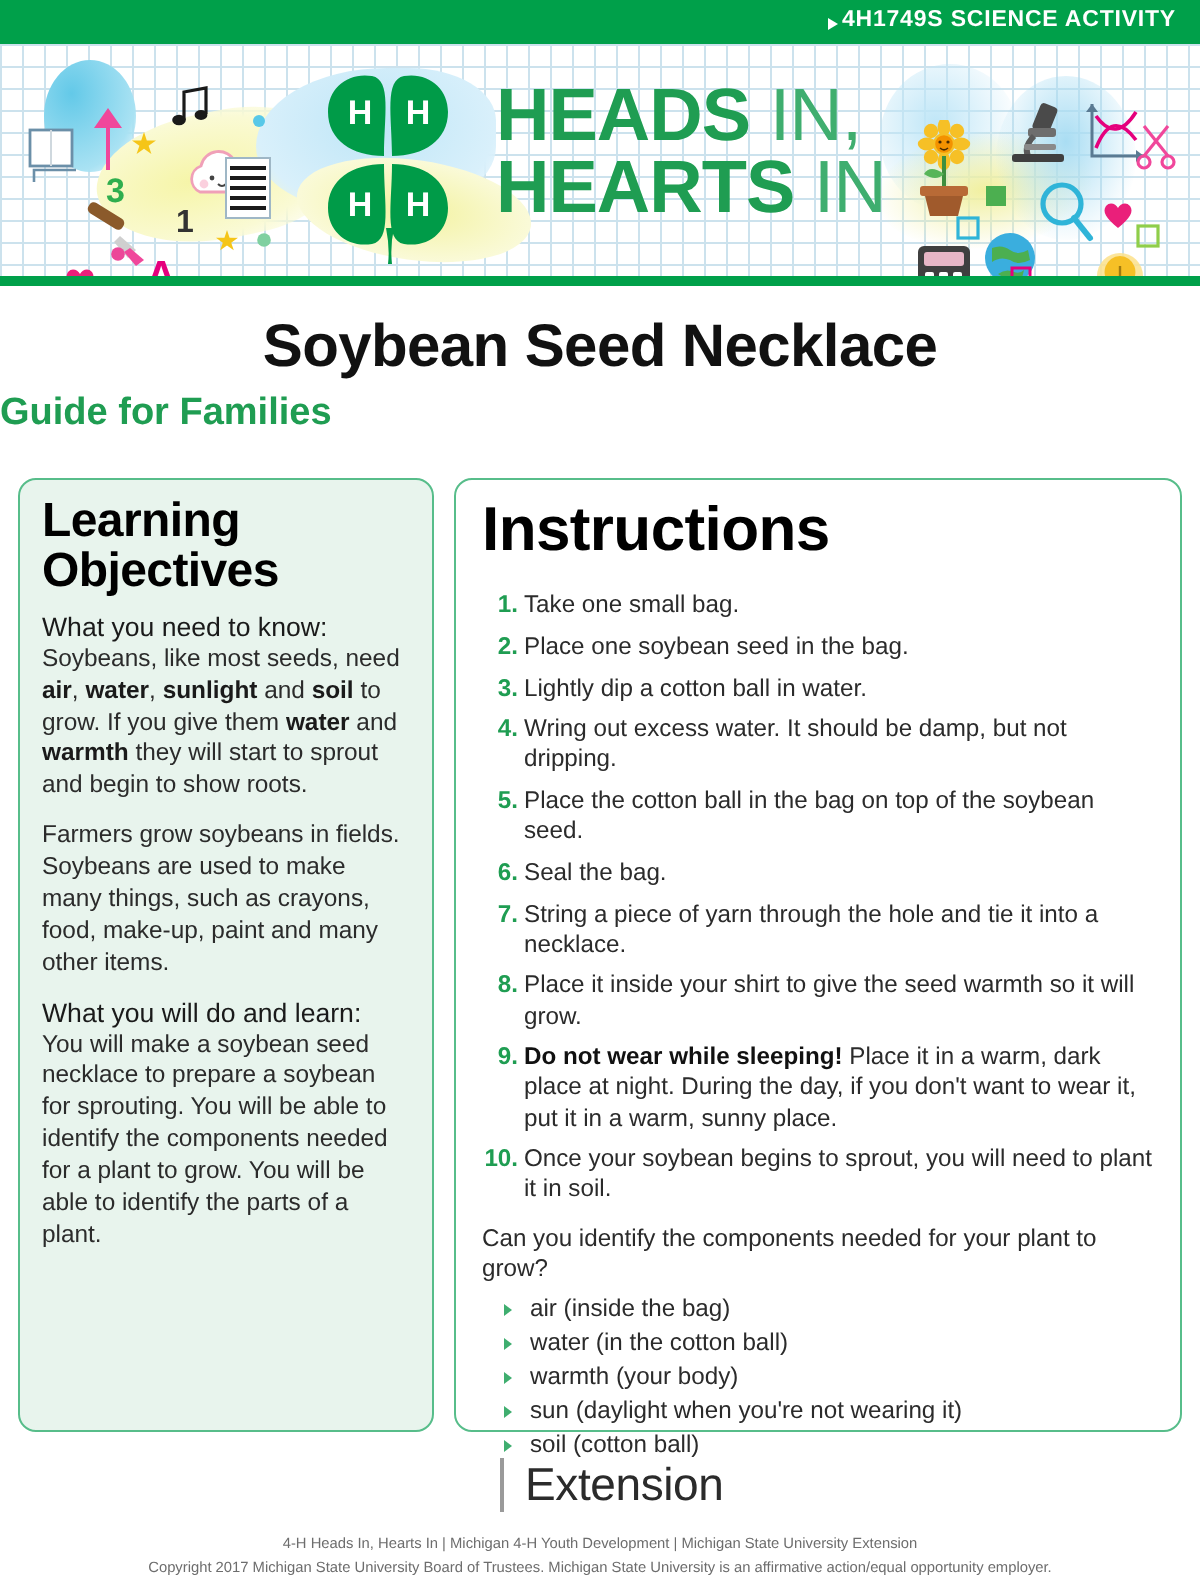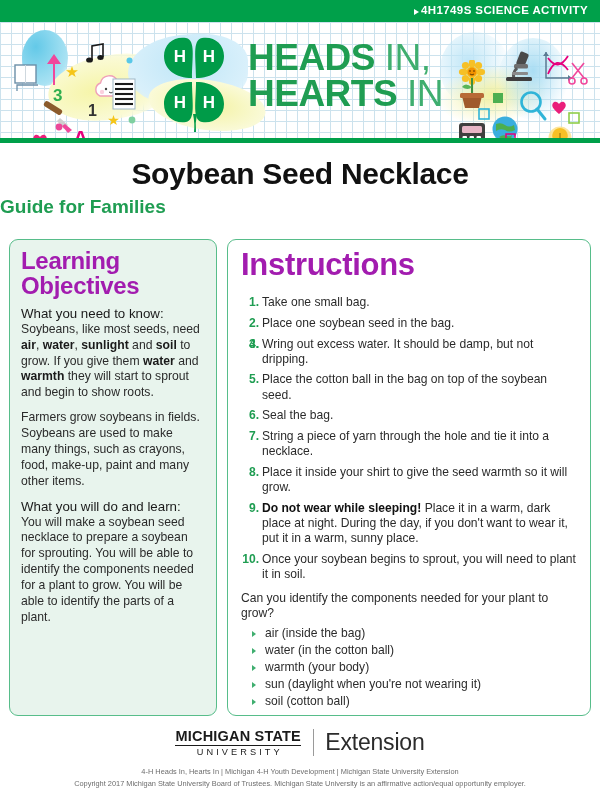--- a/index.html
+++ b/index.html
@@ -106,21 +106,21 @@
     background: #e8f4ed;
     padding: 9px 11px 8px 11px;
   }
   .panel-right {
     left: 227px; top: 239px; width: 364px; height: 477px;
     background: #ffffff;
     padding: 9px 12px 8px 13px;
   }
 
   .panel-h {
-    color: #a21caf; font-weight: bold; font-size: 24px;
+    color: #000000; font-weight: bold; font-size: 24px;
     line-height: 1.04; letter-spacing: -0.3px;
   }
   .panel-h.right { font-size: 31px; margin-bottom: 14px; }
 
   .sub-h {
     font-weight: normal; font-size: 13.3px; color: #1a1a1a;
     margin-top: 7px; margin-bottom: 1px;
   }
   .para {
     font-size: 12.2px; line-height: 1.30; color: #2b2b2b;
@@ -462,42 +462,38 @@
   <div class="para">Farmers grow soybeans in fields. Soybeans are used to make many things, such as crayons, food, make-up, paint and many other items.</div>
   <div class="sub-h">What you will do and learn:</div>
   <div class="para tight">You will make a soybean seed necklace to prepare a soybean for sprouting. You will be able to identify the components needed for a plant to grow. You will be able to identify the parts of a plant.</div>
 </div>
 
 <div class="panel panel-right">
   <div class="panel-h right">Instructions</div>
   <ol class="steps" id="steps-list">
       <li><span class="num">1.</span><span>Take one small bag.</span></li>
       <li><span class="num">2.</span><span>Place one soybean seed in the bag.</span></li>
-      <li><span class="num">3.</span></li>
+      <li><span class="num">3.</span><span>Lightly dip a cotton ball in water.</span></li>
       <li><span class="num">4.</span><span>Wring out excess water. It should be damp, but not dripping.</span></li>
       <li><span class="num">5.</span><span>Place the cotton ball in the bag on top of the soybean seed.</span></li>
       <li><span class="num">6.</span><span>Seal the bag.</span></li>
       <li><span class="num">7.</span><span>String a piece of yarn through the hole and tie it into a necklace.</span></li>
       <li><span class="num">8.</span><span>Place it inside your shirt to give the seed warmth so it will grow.</span></li>
       <li><span class="num">9.</span><b>Do not wear while sleeping!</b><span> Place it in a warm, dark place at night. During the day, if you don't want to wear it, put it in a warm, sunny place.</span></li>
       <li><span class="num ten">10.</span><span>Once your soybean begins to sprout, you will need to plant it in soil.</span></li>
     </ol>
   <div class="q-line">Can you identify the components needed for your plant to grow?</div>
   <ul class="bullets" id="components-list">
       <li>air (inside the bag)</li>
       <li>water (in the cotton ball)</li>
       <li>warmth (your body)</li>
       <li>sun (daylight when you're not wearing it)</li>
       <li>soil (cotton ball)</li>
     </ul>
 </div>
 
 <div class="msu">
-  <div class="msu-left">
-    <div class="msu-l1">MICHIGAN STATE</div>
-    <div class="msu-l2">UNIVERSITY</div>
-  </div>
   <div class="msu-div"></div>
   <div class="msu-ext">Extension</div>
 </div>
 
 <div class="fine l1">4-H Heads In, Hearts In   |   Michigan 4-H Youth Development   |   Michigan State University Extension</div>
 <div class="fine l2">Copyright 2017 Michigan State University Board of Trustees. Michigan State University is an affirmative action/equal opportunity employer.</div>
 
 </body></html>

